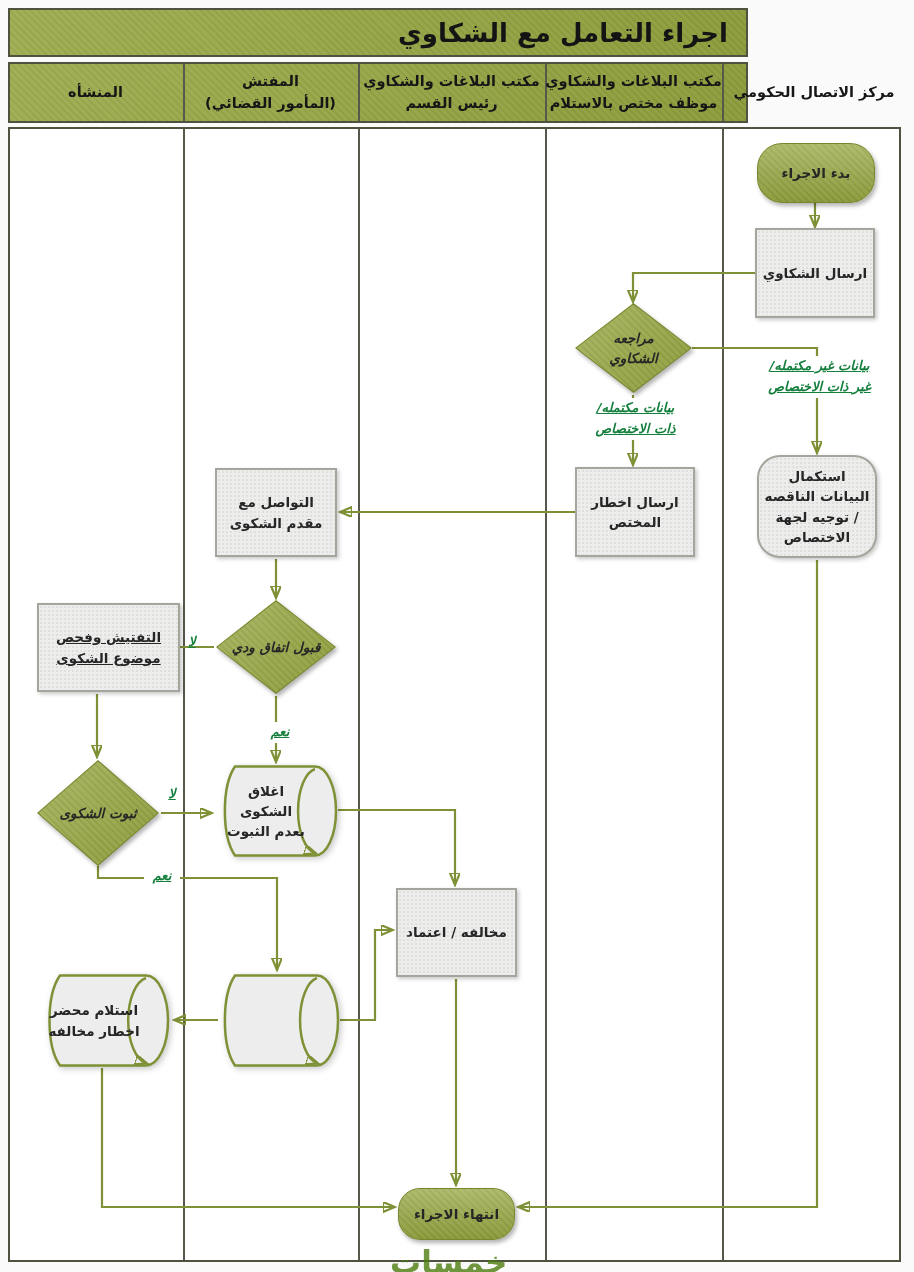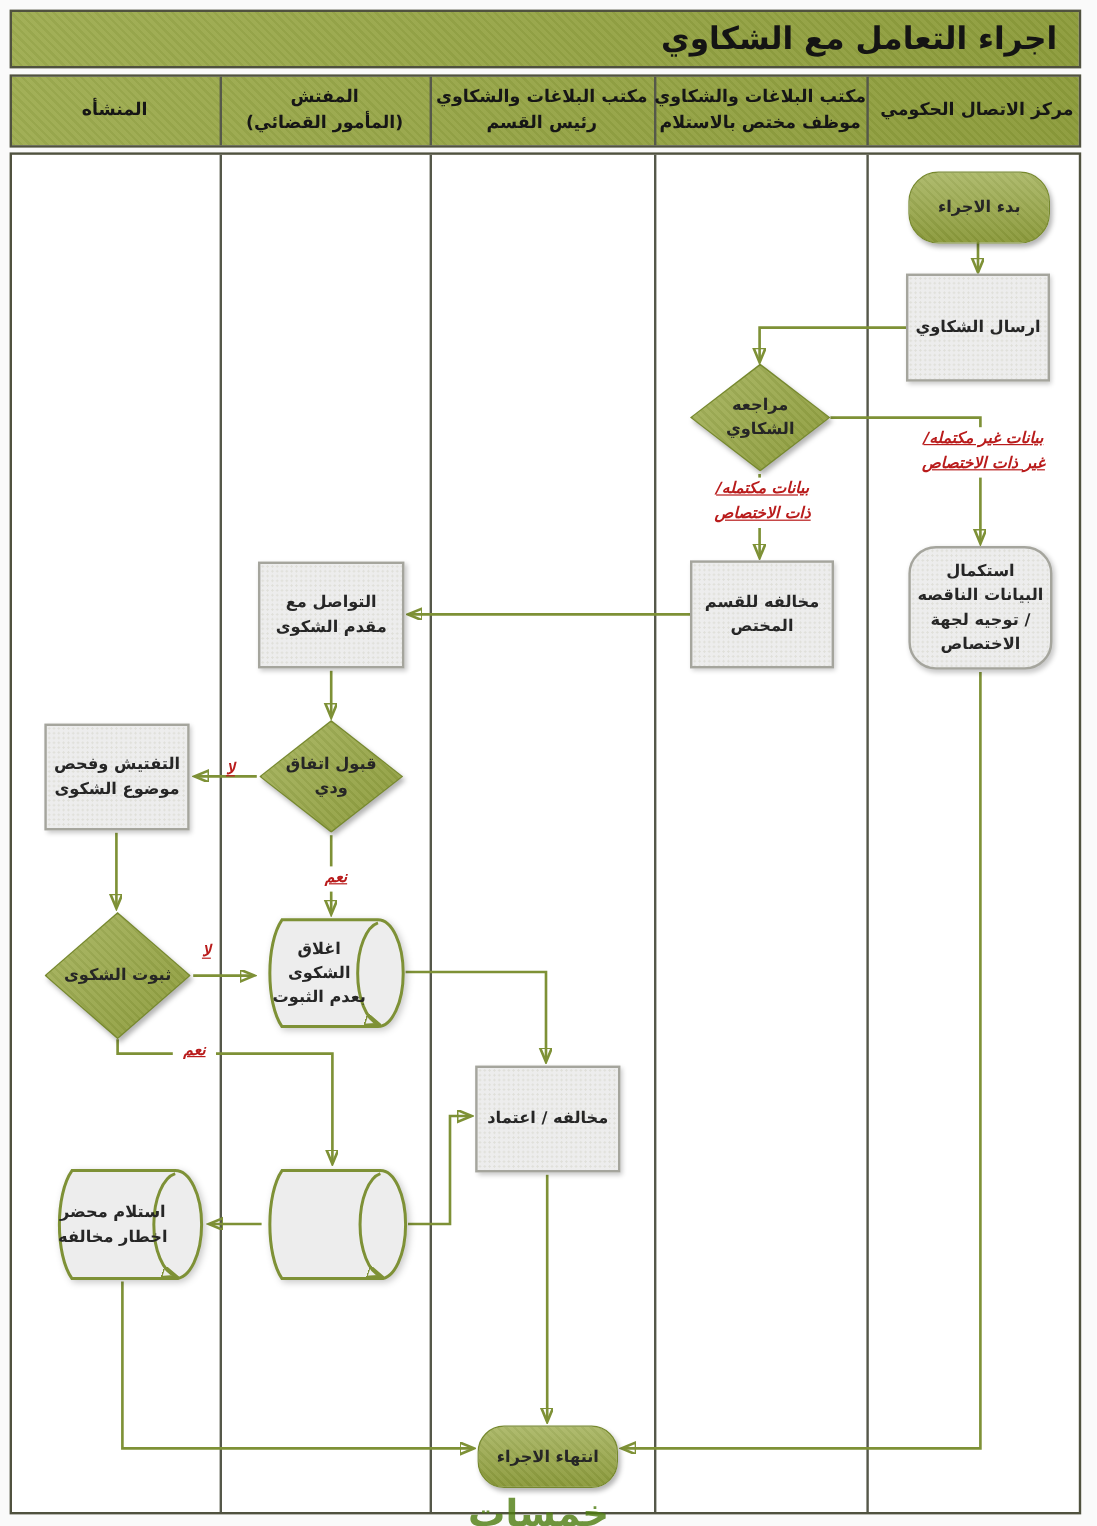--- a/index.html
+++ b/index.html
@@ -1,19 +1,19 @@
 <!DOCTYPE html>
 <html lang="ar"><head>
 <meta charset="utf-8">
 <style>
   html,body{margin:0;padding:0;background:#fafafa;}
   #stage{position:relative;width:914px;height:1272px;background:#fafafa;overflow:hidden;
          font-family:"DejaVu Sans",sans-serif;direction:rtl;}
   
-  .band{position:absolute;left:8px;width:893px;border:2px solid #50523f;box-sizing:border-box;
+  .band{position:absolute;left:8px;width:740px;border:2px solid #50523f;box-sizing:border-box;
         background:
           linear-gradient(135deg, rgba(255,255,255,.10), rgba(0,0,0,.05)),
           repeating-linear-gradient(45deg,#8e9e3b 0px,#8e9e3b 2px,#98a745 2px,#98a745 5px);}
   .title-band{top:8px;height:49px;display:flex;align-items:center;justify-content:flex-start;
         padding:0 18px;box-sizing:border-box;}
   .title-band .t{font-size:26px;font-weight:bold;color:#141414;letter-spacing:0;}
   .header-band{top:62px;height:61px;}
   .body-band{position:absolute;left:8px;top:127px;width:893px;height:1135px;
         border:2px solid #50523f;box-sizing:border-box;background:#fff;}
   .vline{position:absolute;top:0;width:2px;height:100%;background:#55584a;}
@@ -26,36 +26,36 @@
         font-size:13.5px;font-weight:bold;color:#262626;line-height:1.5;}
   .pbox{position:absolute;background:#ededed;
         background-image:radial-gradient(#e0e0da 1px,transparent 1px);background-size:4px 4px;
         border:2px solid #a5a59d;box-sizing:border-box;box-shadow:2px 2px 4px rgba(0,0,0,.22);
         z-index:3;padding:4px;}
   .stadium{position:absolute;border:1px solid #76882e;box-sizing:border-box;
         background:
           linear-gradient(180deg, rgba(255,255,255,.22), rgba(0,0,0,.07)),
           repeating-linear-gradient(45deg,#8e9e3b 0px,#8e9e3b 2px,#9aa947 2px,#9aa947 5px);
         box-shadow:2px 3px 4px rgba(0,0,0,.3);z-index:3;}
-  .diamond{position:absolute;z-index:3;filter:drop-shadow(2px 3px 2px rgba(0,0,0,.3));}
+  .diamond{position:absolute;z-index:3;filter:drop-shadow(2px 3px 2px rgba(0,0,0,.3));font-style:italic;}
   .diamond .dshape{position:absolute;inset:0;background:#76882e;
         clip-path:polygon(50% 0,100% 50%,50% 100%,0 50%);}
   .diamond .dfill{position:absolute;inset:1.5px;
         background:
           linear-gradient(135deg, rgba(255,255,255,.18), rgba(0,0,0,.06)),
           repeating-linear-gradient(45deg,#8e9e3b 0px,#8e9e3b 2px,#9aa947 2px,#9aa947 5px);
         clip-path:polygon(50% 0,100% 50%,50% 100%,0 50%);}
   .diamond .node-label{position:absolute;inset:0;}
   .cyl{position:absolute;z-index:3;filter:drop-shadow(2px 2px 3px rgba(0,0,0,.22));}
   .cyl path.body{fill:#ededed;stroke:#7e9136;stroke-width:2.5px;}
   .cyl path.arc{fill:none;stroke:#7e9136;stroke-width:2.5px;}
   .cyl-label{position:absolute;z-index:4;}
   #connectors{position:absolute;left:0;top:0;z-index:2;}
   #connectors path{fill:none;stroke:#7e9136;stroke-width:2.2px;}
-  .elabel{position:absolute;z-index:4;color:#b91c1c;font-weight:bold;font-style:italic;
+  .elabel{position:absolute;z-index:4;color:#15803d;font-weight:bold;font-style:italic;
         text-decoration:underline;font-size:13px;text-align:center;white-space:pre-line;
         background:#fff;line-height:1.6;padding:0 2px;}
   .wm{position:absolute;left:390px;top:1216px;z-index:2;font-size:31px;font-weight:bold;
         color:#4d7c0f;opacity:.8;letter-spacing:1px;margin-top:28px;}
 </style>
 </head>
 <body>
 
 <div id="stage">
 
@@ -114,42 +114,42 @@
 
   <div class="stadium node-label" style="left:757px;top:143px;width:118px;height:60px;border-radius:25px;">بدء الاجراء</div>
   <div class="pbox node-label" style="left:755px;top:228px;width:120px;height:90px;">ارسال الشكاوي</div>
   <div class="pbox node-label" style="left:757px;top:455px;width:120px;height:103px;border-radius:23px;">استكمال البيانات الناقصه / توجيه لجهة الاختصاص</div>
 
   <div class="diamond" style="left:575px;top:303px;width:117px;height:90px;">
     <div class="dshape"></div>
     <div class="dfill"></div>
     <div class="node-label" style="padding:0 22px;">مراجعه الشكاوي</div>
   </div>
-  <div class="pbox node-label" style="left:575px;top:467px;width:120px;height:90px;">مخالفه للقسم المختص</div>
+  <div class="pbox node-label" style="left:575px;top:467px;width:120px;height:90px;">ارسال اخطار المختص</div>
 
   <div class="pbox node-label" style="left:396px;top:888px;width:121px;height:89px;">مخالفه / اعتماد</div>
   <div class="stadium node-label" style="left:398px;top:1188px;width:117px;height:52px;border-radius:22px;">انتهاء الاجراء</div>
 
   <div class="pbox node-label" style="left:215px;top:468px;width:122px;height:89px;">التواصل مع مقدم الشكوى</div>
   <div class="diamond" style="left:216px;top:600px;width:120px;height:94px;">
     <div class="dshape"></div>
     <div class="dfill"></div>
     <div class="node-label" style="padding:0 6px;">قبول اتفاق ودي</div>
   </div>
   <svg class="cyl" style="left:218px;top:765px;" width="120" height="92" viewBox="0 0 120 92">
     <path class="body" d="M17,1.5 H97 A21,44.5 0 0 1 97,90.5 H17 C3.5,71 3.5,21 17,1.5 Z"></path>
     <path class="arc" d="M97,4 A20,42.5 0 0 0 97,88" marker-end="url(#ah)"></path>
   </svg>
   <div class="node-label cyl-label" style="position:absolute;left:224px;top:765px;width:84px;height:92px;">اغلاق الشكوى بعدم الثبوت</div>
   <svg class="cyl" style="left:218px;top:974px;" width="122" height="93" viewBox="0 0 122 93">
     <path class="body" d="M17,1.5 H99 A21,45 0 0 1 99,91.5 H17 C3.5,72 3.5,21 17,1.5 Z"></path>
     <path class="arc" d="M99,4 A20,43 0 0 0 99,89" marker-end="url(#ah)"></path>
   </svg>
 
-  <div class="pbox node-label" style="left:37px;top:603px;width:121px;height:89px;">التفتيش وفحص موضوع الشكوى</div>
+  <div class="pbox node-label" style="left:37px;top:603px;width:143px;height:89px;text-decoration:underline;">التفتيش وفحص موضوع الشكوى</div>
   <div class="diamond" style="left:37px;top:760px;width:122px;height:106px;">
     <div class="dshape"></div>
     <div class="dfill"></div>
     <div class="node-label" style="padding:0 8px;">ثبوت الشكوى</div>
   </div>
   <svg class="cyl" style="left:42px;top:974px;" width="128" height="93" viewBox="0 0 128 93">
     <path class="body" d="M18,1.5 H104 A22,45 0 0 1 104,91.5 H18 C4,72 4,21 18,1.5 Z"></path>
     <path class="arc" d="M104,4 A21,43 0 0 0 104,89" marker-end="url(#ah)"></path>
   </svg>
   <div class="node-label cyl-label" style="position:absolute;left:48px;top:974px;width:92px;height:93px;">استلام محضر اخطار مخالفه</div>

